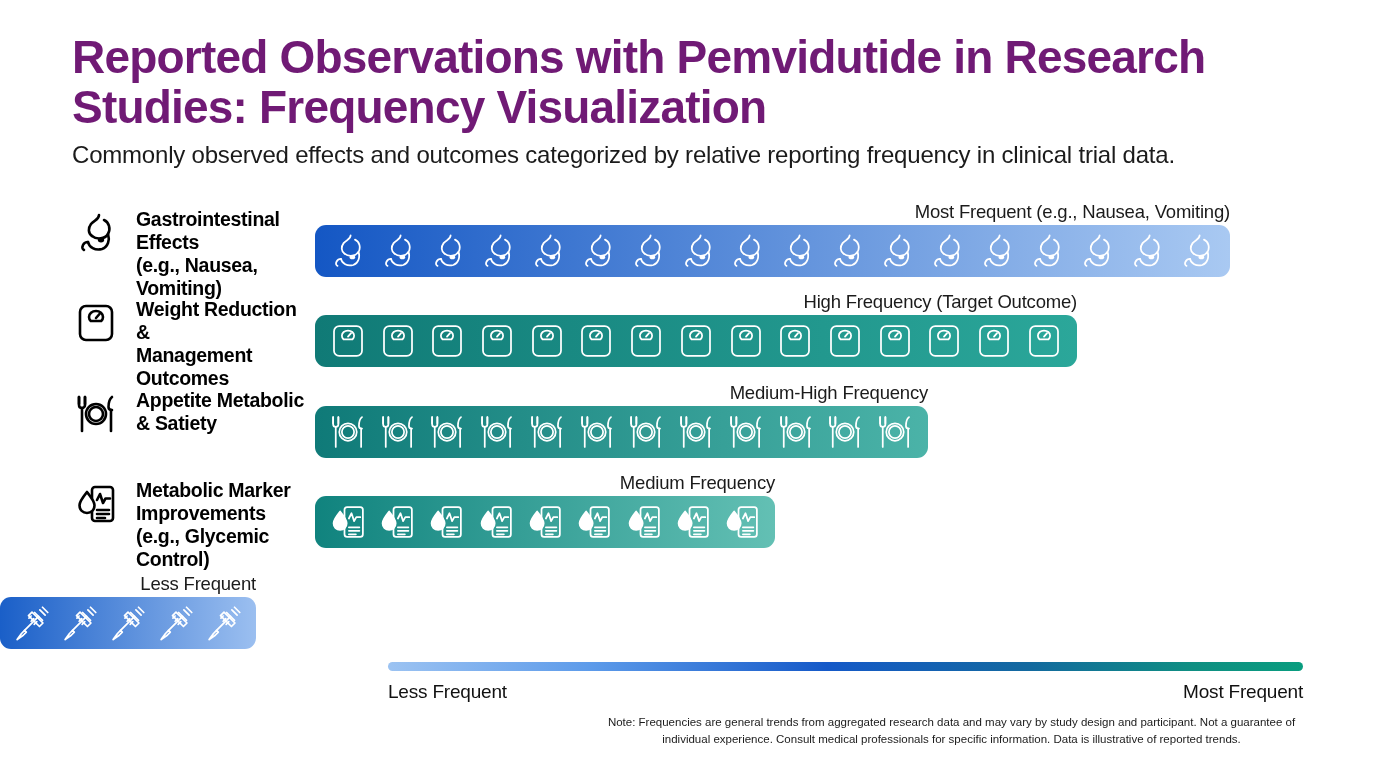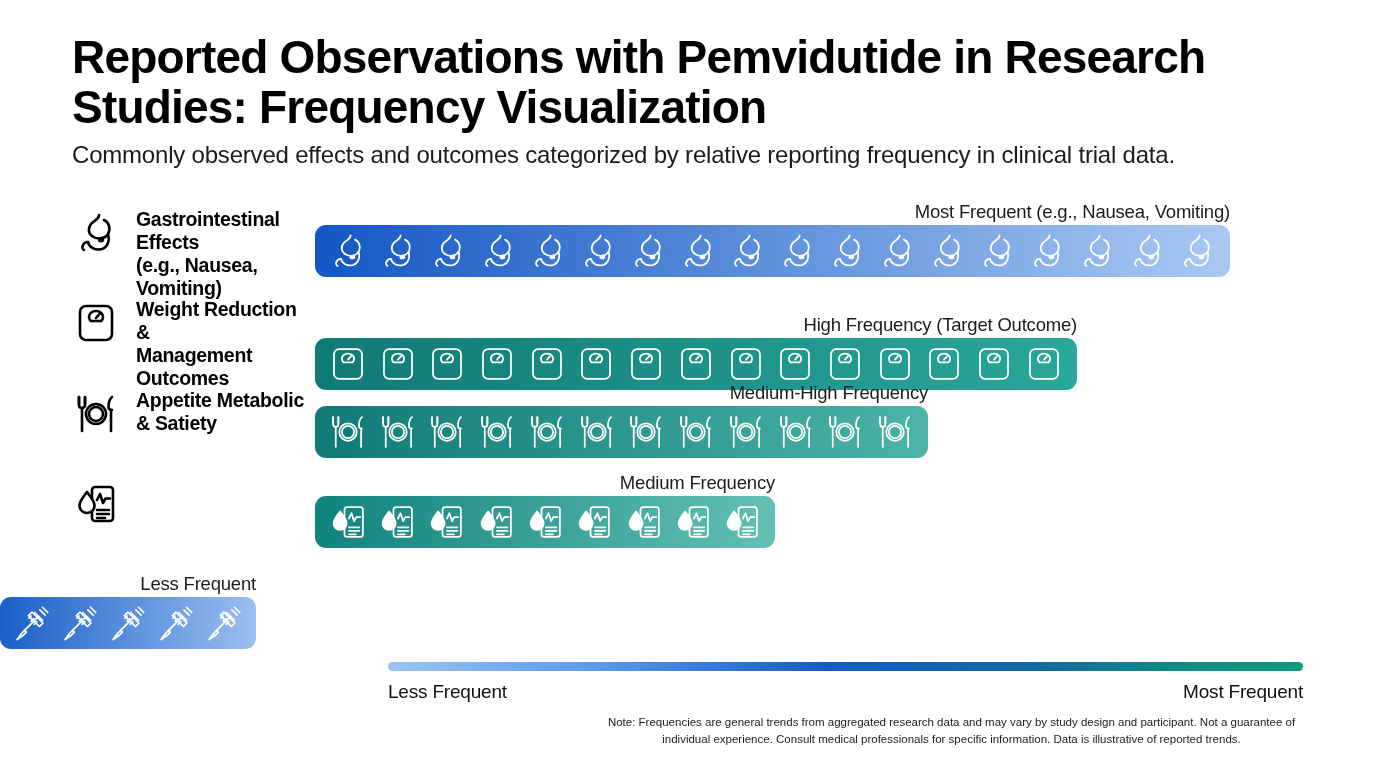--- a/index.html
+++ b/index.html
@@ -14,21 +14,21 @@
 
   .page { position:relative; width:1376px; height:768px; padding:0; }
 
   
   .header { position:absolute; left:72px; top:32px; width:1240px; }
   .title {
     font-size:46px;
     font-weight:bold;
     line-height:1.09;
     letter-spacing:-0.8px;
-    color:#000000;
+    color:#701a75;
   }
   .subtitle {
     margin-top:9px;
     font-size:24px;
     font-weight:400;
     color:#1b1b1b;
     letter-spacing:-0.2px;
   }
 
   
@@ -296,21 +296,21 @@
                 <path d="M27 6c0 5-5 5-8 9-3 4-3 9 1 12"></path>
                 <path d="M20 27c5 4 13 3 16-2 3-5 1-12-4-14"></path>
                 <path d="M36 25c2 6 0 13-6 15-7 2-13-2-14-7"></path>
                 <path d="M16 33c-2 0-4 1-5 3s-1 4 1 5"></path>
                 <ellipse cx="29" cy="31" rx="3.2" ry="2.4" fill="#ffffff" stroke="none"></ellipse>
               </svg>
             </span>
           </div>
         </div>
       </div>
-      <div class="row" style="position: absolute; left: 0px; top: 90px; width: 1127px; align-items: flex-end;">
+      <div class="row" style="position: absolute; left: 0px; top: 90px; width: 1127px;">
         <div class="row-left">
           <span class="cat-icon">
             <svg viewBox="0 0 48 48" width="48" height="48" fill="none" stroke="#000000" stroke-width="2.6" stroke-linecap="round" stroke-linejoin="round">
               <rect x="8" y="7" width="32" height="34" rx="6"></rect>
               <path d="M17 18c0-3.4 3.1-6 7-6s7 2.6 7 6c0 1.6-.7 3-1.8 4H18.8C17.7 21 17 19.6 17 18z"></path>
               <path d="M24 19l3.5-4"></path>
             </svg>
           </span>
           <div class="cat-label">
             <div>Weight Reduction &amp;</div>
@@ -587,20 +587,25 @@
       <div class="row" style="position: absolute; left: 0px; top: 271px; width: 1376px;">
         <div class="row-left">
           <span class="cat-icon">
             <svg viewBox="0 0 48 48" width="48" height="48" fill="none" stroke="#000000" stroke-width="2.6" stroke-linecap="round" stroke-linejoin="round">
               <rect x="20" y="7" width="21" height="34" rx="3"></rect>
               <path d="M15 12c4 5 7.5 9.2 7.5 13.3C22.5 30 19.2 33 15 33s-7.5-3-7.5-7.7C7.5 21.2 11 17 15 12z" fill="#ffffff"></path>
               <path d="M25 20l3-6 3 9 2.5-4.5H38"></path>
               <path d="M25 30h12M25 34h12M25 38h8"></path>
             </svg>
           </span>
+          <div class="cat-label">
+            <div>Metabolic Marker</div>
+            <div>Improvements</div>
+            <div>(e.g., Glycemic Control)</div>
+          </div>
         </div>
         <div class="row-right">
           <div class="freq-label" style="width: 460px;">Medium Frequency</div>
           <div class="bar" style="width: 460px; background: linear-gradient(90deg, rgb(16, 131, 126) 0%, rgb(99, 192, 180) 100%);">
             <span class="pip" style="width: 49.3333px; display: flex; justify-content: center;">
               <svg viewBox="0 0 48 48" width="42" height="42" fill="none" stroke="#ffffff" stroke-width="2" stroke-linecap="round" stroke-linejoin="round">
                 <rect x="20" y="7" width="21" height="34" rx="3"></rect>
                 <path d="M15 12c4 5 7.5 9.2 7.5 13.3C22.5 30 19.2 33 15 33s-7.5-3-7.5-7.7C7.5 21.2 11 17 15 12z" fill="#ffffff"></path>
                 <path d="M25 20l3-6 3 9 2.5-4.5H38"></path>
                 <path d="M25 30h12M25 34h12M25 38h8"></path>

